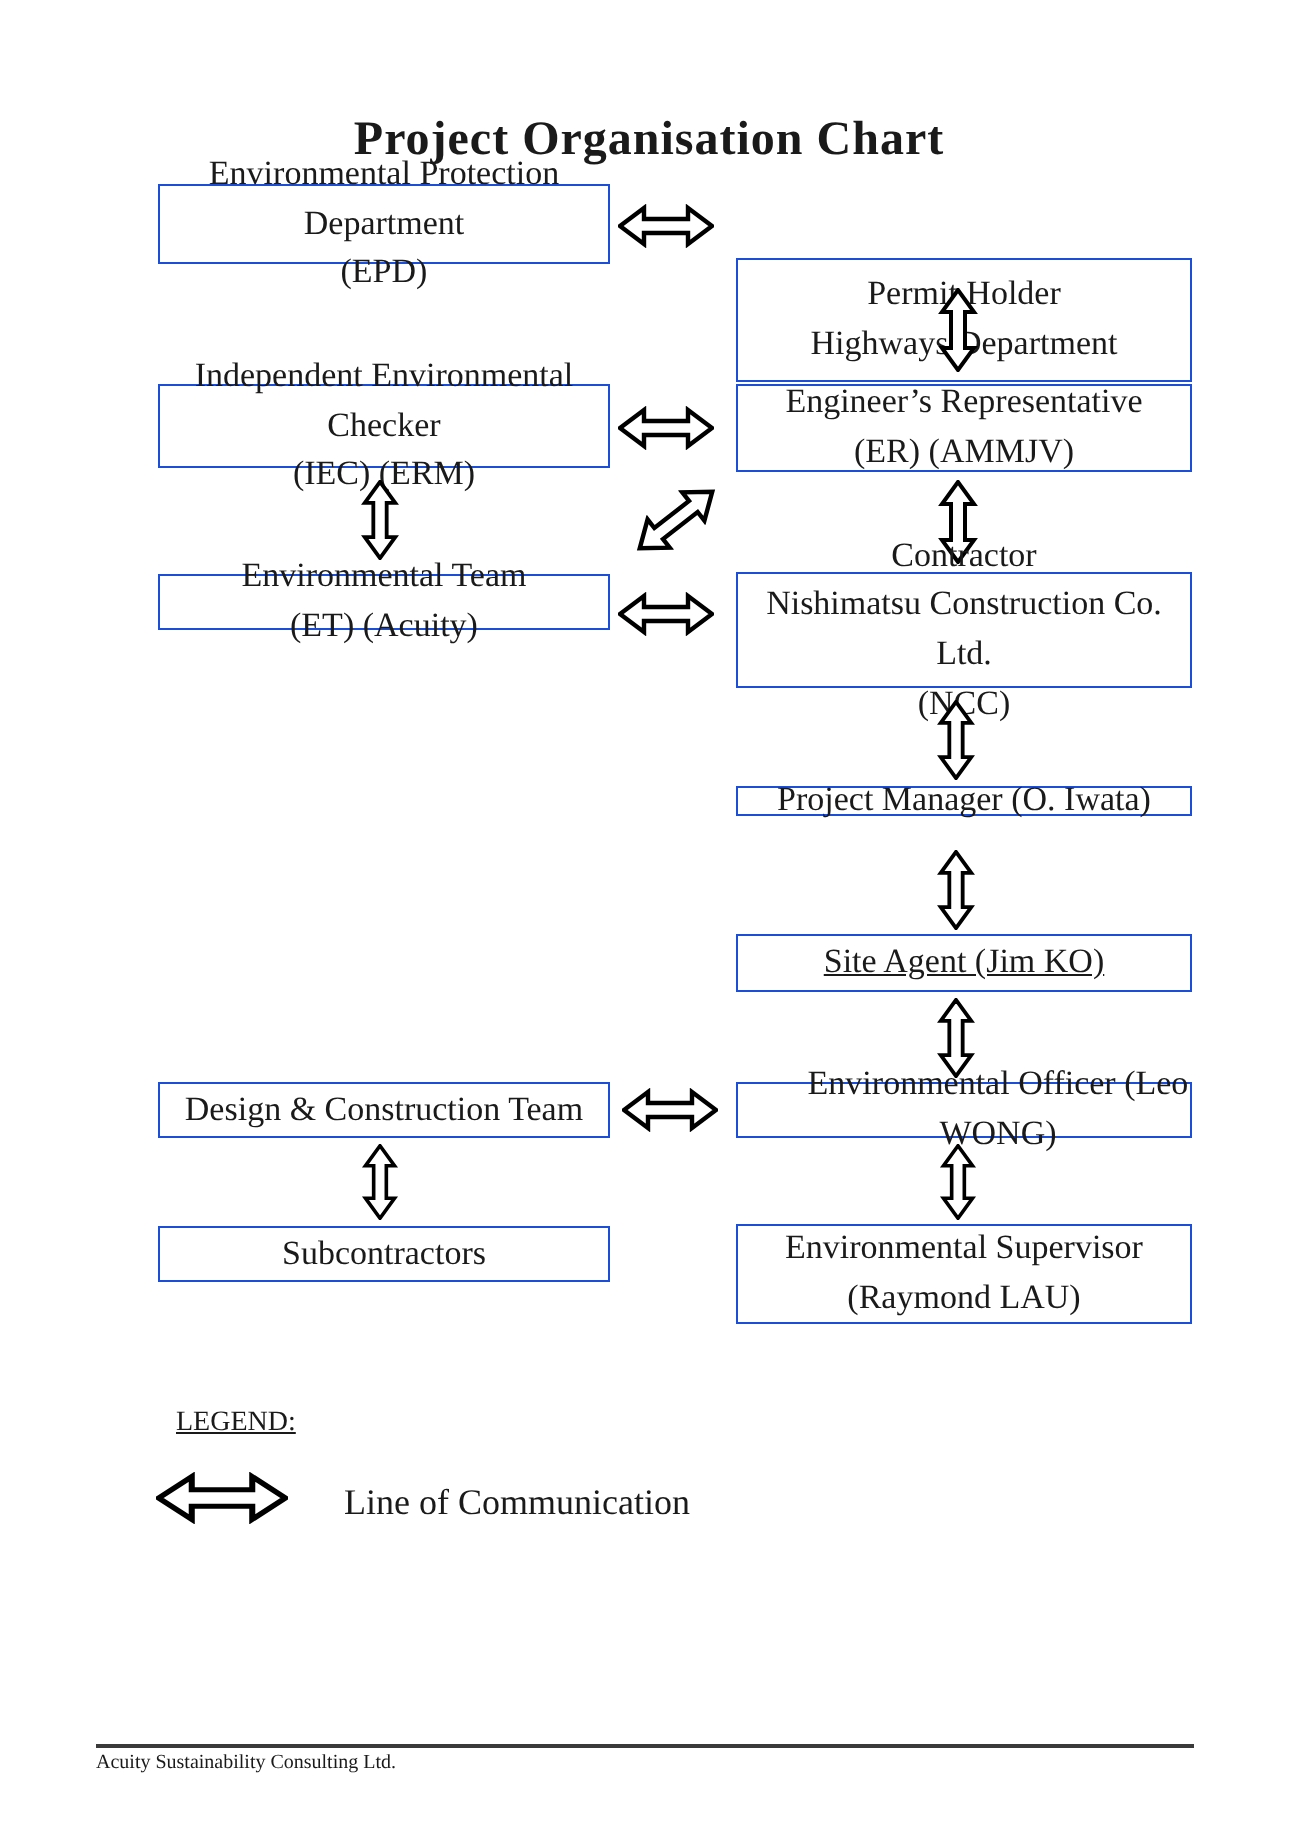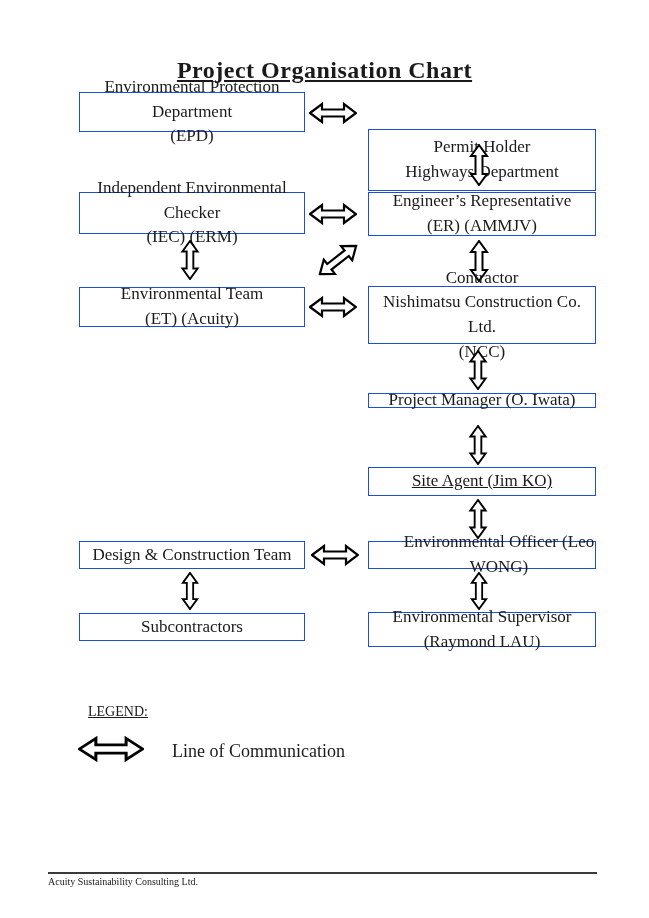--- a/index.html
+++ b/index.html
@@ -17,21 +17,20 @@
     overflow: hidden;
   }
   .title {
     position: absolute;
     top: 57px;
     left: 0;
     width: 100%;
     text-align: center;
     font-size: 24px;
     font-weight: bold;
-    text-decoration: underline;
     letter-spacing: 0.5px;
   }
   .node {
     position: absolute;
     border: 1px solid #1d4ed8;
     background: #ffffff;
     display: flex;
     align-items: center;
     justify-content: center;
     text-align: center;
@@ -118,21 +117,21 @@
   <svg class="arrow" style="left:180px; top:240px;" width="20" height="40" viewBox="0 0 20 42">
       <use href="#v-arrow"></use>
     </svg>
   <svg class="arrow diagonal" style="left:313px; top:249px;" width="50" height="22" viewBox="0 0 48 22">
       <use href="#h-arrow"></use>
     </svg>
   <svg class="arrow" style="left:469px; top:240px;" width="20" height="42" viewBox="0 0 20 42">
       <use href="#v-arrow"></use>
     </svg>
 
-  <div class="node col-left" style="top:287px; height:40px;">Environmental Team
+  <div class="node col-left" style="top:287px; height:28px;">Environmental Team
 (ET) (Acuity)</div>
   <div class="node col-right" style="top:286px; height:58px;">Contractor
 Nishimatsu Construction Co. Ltd.
 (NCC)</div>
   <svg class="arrow" style="left:309px; top:296px;" width="48" height="22" viewBox="0 0 48 22">
       <use href="#h-arrow"></use>
     </svg>
   <svg class="arrow" style="left:468px; top:350px;" width="20" height="40" viewBox="0 0 20 42">
       <use href="#v-arrow"></use>
     </svg>
@@ -154,21 +153,21 @@
     </svg>
 
   <svg class="arrow" style="left:180px; top:572px;" width="20" height="38" viewBox="0 0 20 42">
       <use href="#v-arrow"></use>
     </svg>
   <svg class="arrow" style="left:469px; top:572px;" width="20" height="38" viewBox="0 0 20 42">
       <use href="#v-arrow"></use>
     </svg>
 
   <div class="node col-left" style="top:613px; height:28px;">Subcontractors</div>
-  <div class="node col-right" style="top:612px; height:35px;">Environmental Supervisor
+  <div class="node col-right" style="top:612px; height:50px;">Environmental Supervisor
 (Raymond LAU)</div>
 
   <div class="legend-heading">LEGEND:</div>
   <svg class="arrow" style="left:78px; top:736px;" width="66" height="26" viewBox="0 0 48 22" preserveAspectRatio="none">
       <use href="#h-arrow"></use>
     </svg>
   <div class="legend-label">Line of Communication</div>
 
   <div class="footer-line"></div>
   <div class="footer-text">Acuity Sustainability Consulting Ltd.</div>

